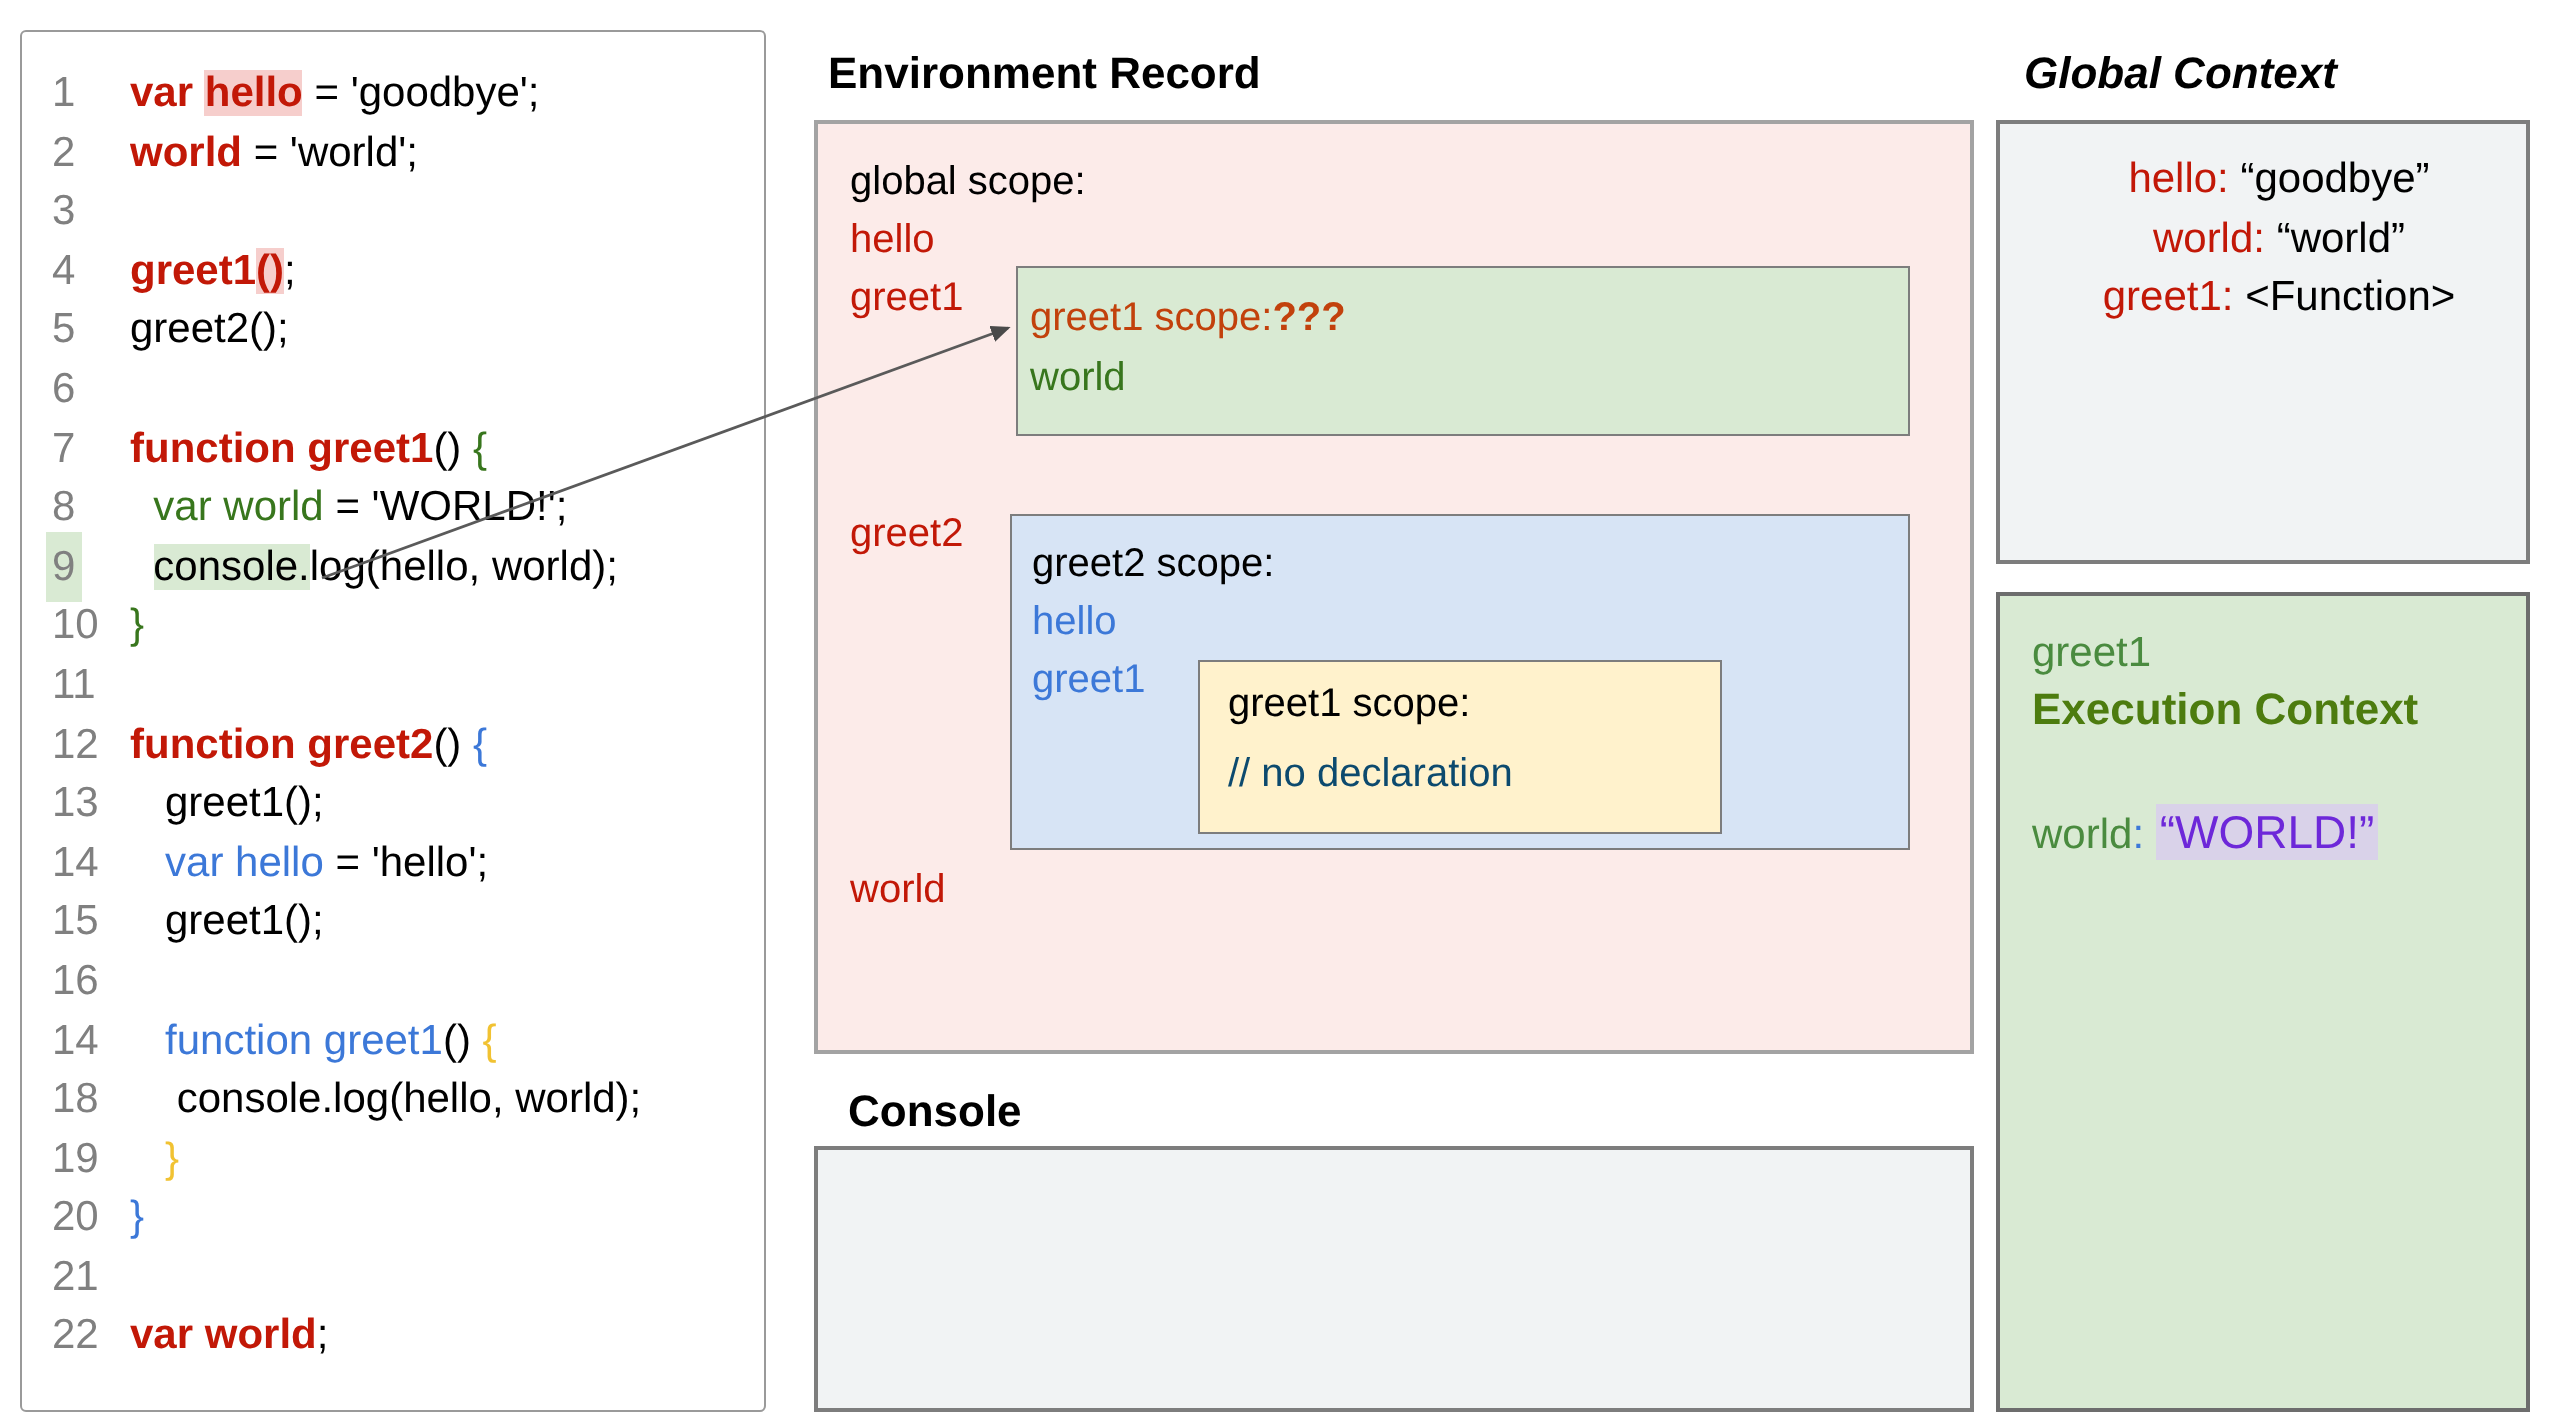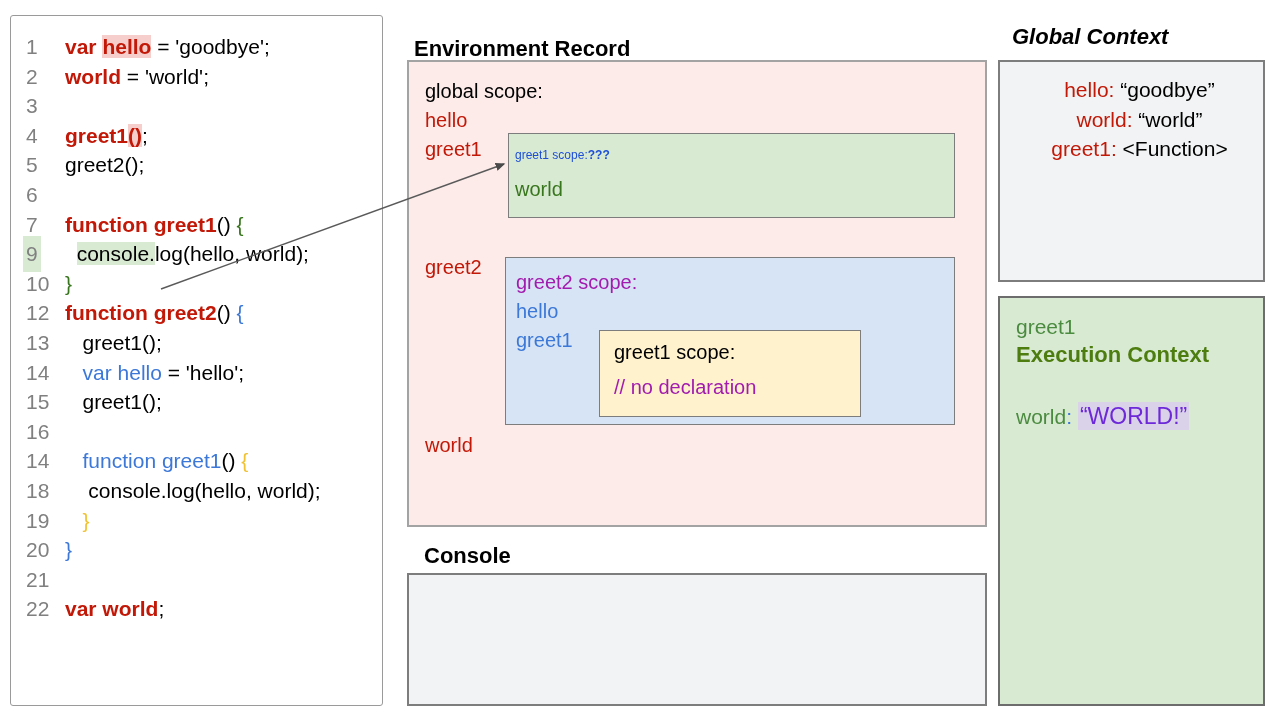--- a/index.html
+++ b/index.html
@@ -21,59 +21,59 @@
   .c-red   { color:#c21807;font-weight:bold; }
   .c-green { color:#38761d; }
   .c-blue  { color:#3c78d8; }
   .c-yellow{ color:#f1c232; }
   .c-blk   { color:#000000; }
   .h-pink  { background:#f6cecc; }
   .h-green { background:#d9ead3; }
 
   
   .heading { position:absolute; font-size:22px; font-weight:bold; color:#000; }
-  .er-heading { left:414px; top:36px; }
+  .er-heading { left:414px; top:24px; }
   .console-heading { left:424px; top:543px; }
   .gc-heading { left:1012px; top:24px;font-style:italic; }
 
   
   .er-box {
     position:absolute; left:407px; top:60px; width:580px; height:467px;
     background:#fcebe9; border:2px solid #a3a3a3; box-sizing:border-box;
   }
   .er-box .lbl { position:absolute; font-size:20px; line-height:26px; }
   .t-red { color:#c21807; } .t-green { color:#38761d; } .t-blue { color:#3c78d8; }
   .gs-label  { left:16px; top:16px; color:#000; }
   .gs-hello  { left:16px; top:45px; }
   .gs-greet1 { left:16px; top:74px; }
   .gs-greet2 { left:16px; top:192px; }
   .gs-world  { left:16px; top:370px; }
 
   .greet1-scope-box {
     position:absolute; left:99px; top:71px; width:447px; height:85px;
     background:#d9ead3; border:1.5px solid #7d7d7d; box-sizing:border-box;
   }
-  .greet1-scope-box .s-label { position:absolute; left:6px; top:14px; font-size:12px; color:#1d4ed8; }
+  .greet1-scope-box .s-label { position:absolute; left:6px; top:14px; font-size:20px; color:#c2410c; }
   .greet1-scope-box .s-label b { font-weight:bold; }
   .greet1-scope-box .s-world { position:absolute; left:6px; top:44px; font-size:20px; }
 
   .greet2-scope-box {
     position:absolute; left:96px; top:195px; width:450px; height:168px;
     background:#d7e4f5; border:1.5px solid #7d7d7d; box-sizing:border-box;
   }
-  .greet2-scope-box .s-label  { position:absolute; left:10px; top:13px; font-size:20px; color:#a21caf; }
+  .greet2-scope-box .s-label  { position:absolute; left:10px; top:13px; font-size:20px; color:#000000; }
   .greet2-scope-box .s-hello  { position:absolute; left:10px; top:42px; font-size:20px; }
   .greet2-scope-box .s-greet1 { position:absolute; left:10px; top:71px; font-size:20px; }
 
   .inner-greet1-box {
     position:absolute; left:93px; top:72px; width:262px; height:87px;
     background:#fff2cc; border:1.5px solid #7d7d7d; box-sizing:border-box;
   }
   .inner-greet1-box .s-label   { position:absolute; left:14px; top:10px; font-size:20px; color:#000; }
-  .inner-greet1-box .s-comment { position:absolute; left:14px; top:45px; font-size:20px; color:#a21caf; }
+  .inner-greet1-box .s-comment { position:absolute; left:14px; top:45px; font-size:20px; color:#0c4a6e; }
 
   
   .console-box {
     position:absolute; left:407px; top:573px; width:580px; height:133px;
     background:#f1f3f4; border:2px solid #7d7d7d; box-sizing:border-box;
   }
 
   
   .gc-box {
     position:absolute; left:998px; top:60px; width:267px; height:222px;
@@ -105,22 +105,24 @@
 
   <div class="code-panel">
     <div class="code-lines" id="code-lines">
         <div class="code-line"><span class="ln"><span class="lnum">1</span></span><span class="c-red">var </span><span class="c-red h-pink">hello</span><span class="c-blk"> = 'goodbye';</span></div>
         <div class="code-line"><span class="ln"><span class="lnum">2</span></span><span class="c-red">world</span><span class="c-blk"> = 'world';</span></div>
         <div class="code-line"><span class="ln"><span class="lnum">3</span></span></div>
         <div class="code-line"><span class="ln"><span class="lnum">4</span></span><span class="c-red">greet1</span><span class="c-red h-pink">()</span><span class="c-blk">;</span></div>
         <div class="code-line"><span class="ln"><span class="lnum">5</span></span><span class="c-blk">greet2();</span></div>
         <div class="code-line"><span class="ln"><span class="lnum">6</span></span></div>
         <div class="code-line"><span class="ln"><span class="lnum">7</span></span><span class="c-red">function greet1</span><span class="c-blk">() </span><span class="c-green">{</span></div>
+        <div class="code-line"><span class="ln"><span class="lnum">8</span></span><span class="c-blk">  </span><span class="c-green">var world</span><span class="c-blk"> = 'WORLD!';</span></div>
         <div class="code-line"><span class="ln"><span class="lnum hl">9</span></span><span class="c-blk">  </span><span class="c-blk h-green">console.</span><span class="c-blk">log(hello, world);</span></div>
         <div class="code-line"><span class="ln"><span class="lnum">10</span></span><span class="c-green">}</span></div>
+        <div class="code-line"><span class="ln"><span class="lnum">11</span></span></div>
         <div class="code-line"><span class="ln"><span class="lnum">12</span></span><span class="c-red">function greet2</span><span class="c-blk">() </span><span class="c-blue">{</span></div>
         <div class="code-line"><span class="ln"><span class="lnum">13</span></span><span class="c-blk">   greet1();</span></div>
         <div class="code-line"><span class="ln"><span class="lnum">14</span></span><span class="c-blk">   </span><span class="c-blue">var hello</span><span class="c-blk"> = 'hello';</span></div>
         <div class="code-line"><span class="ln"><span class="lnum">15</span></span><span class="c-blk">   greet1();</span></div>
         <div class="code-line"><span class="ln"><span class="lnum">16</span></span></div>
         <div class="code-line"><span class="ln"><span class="lnum">14</span></span><span class="c-blk">   </span><span class="c-blue">function greet1</span><span class="c-blk">() </span><span class="c-yellow">{</span></div>
         <div class="code-line"><span class="ln"><span class="lnum">18</span></span><span class="c-blk">    console.log(hello, world);</span></div>
         <div class="code-line"><span class="ln"><span class="lnum">19</span></span><span class="c-blk">   </span><span class="c-yellow">}</span></div>
         <div class="code-line"><span class="ln"><span class="lnum">20</span></span><span class="c-blue">}</span></div>
         <div class="code-line"><span class="ln"><span class="lnum">21</span></span></div>

